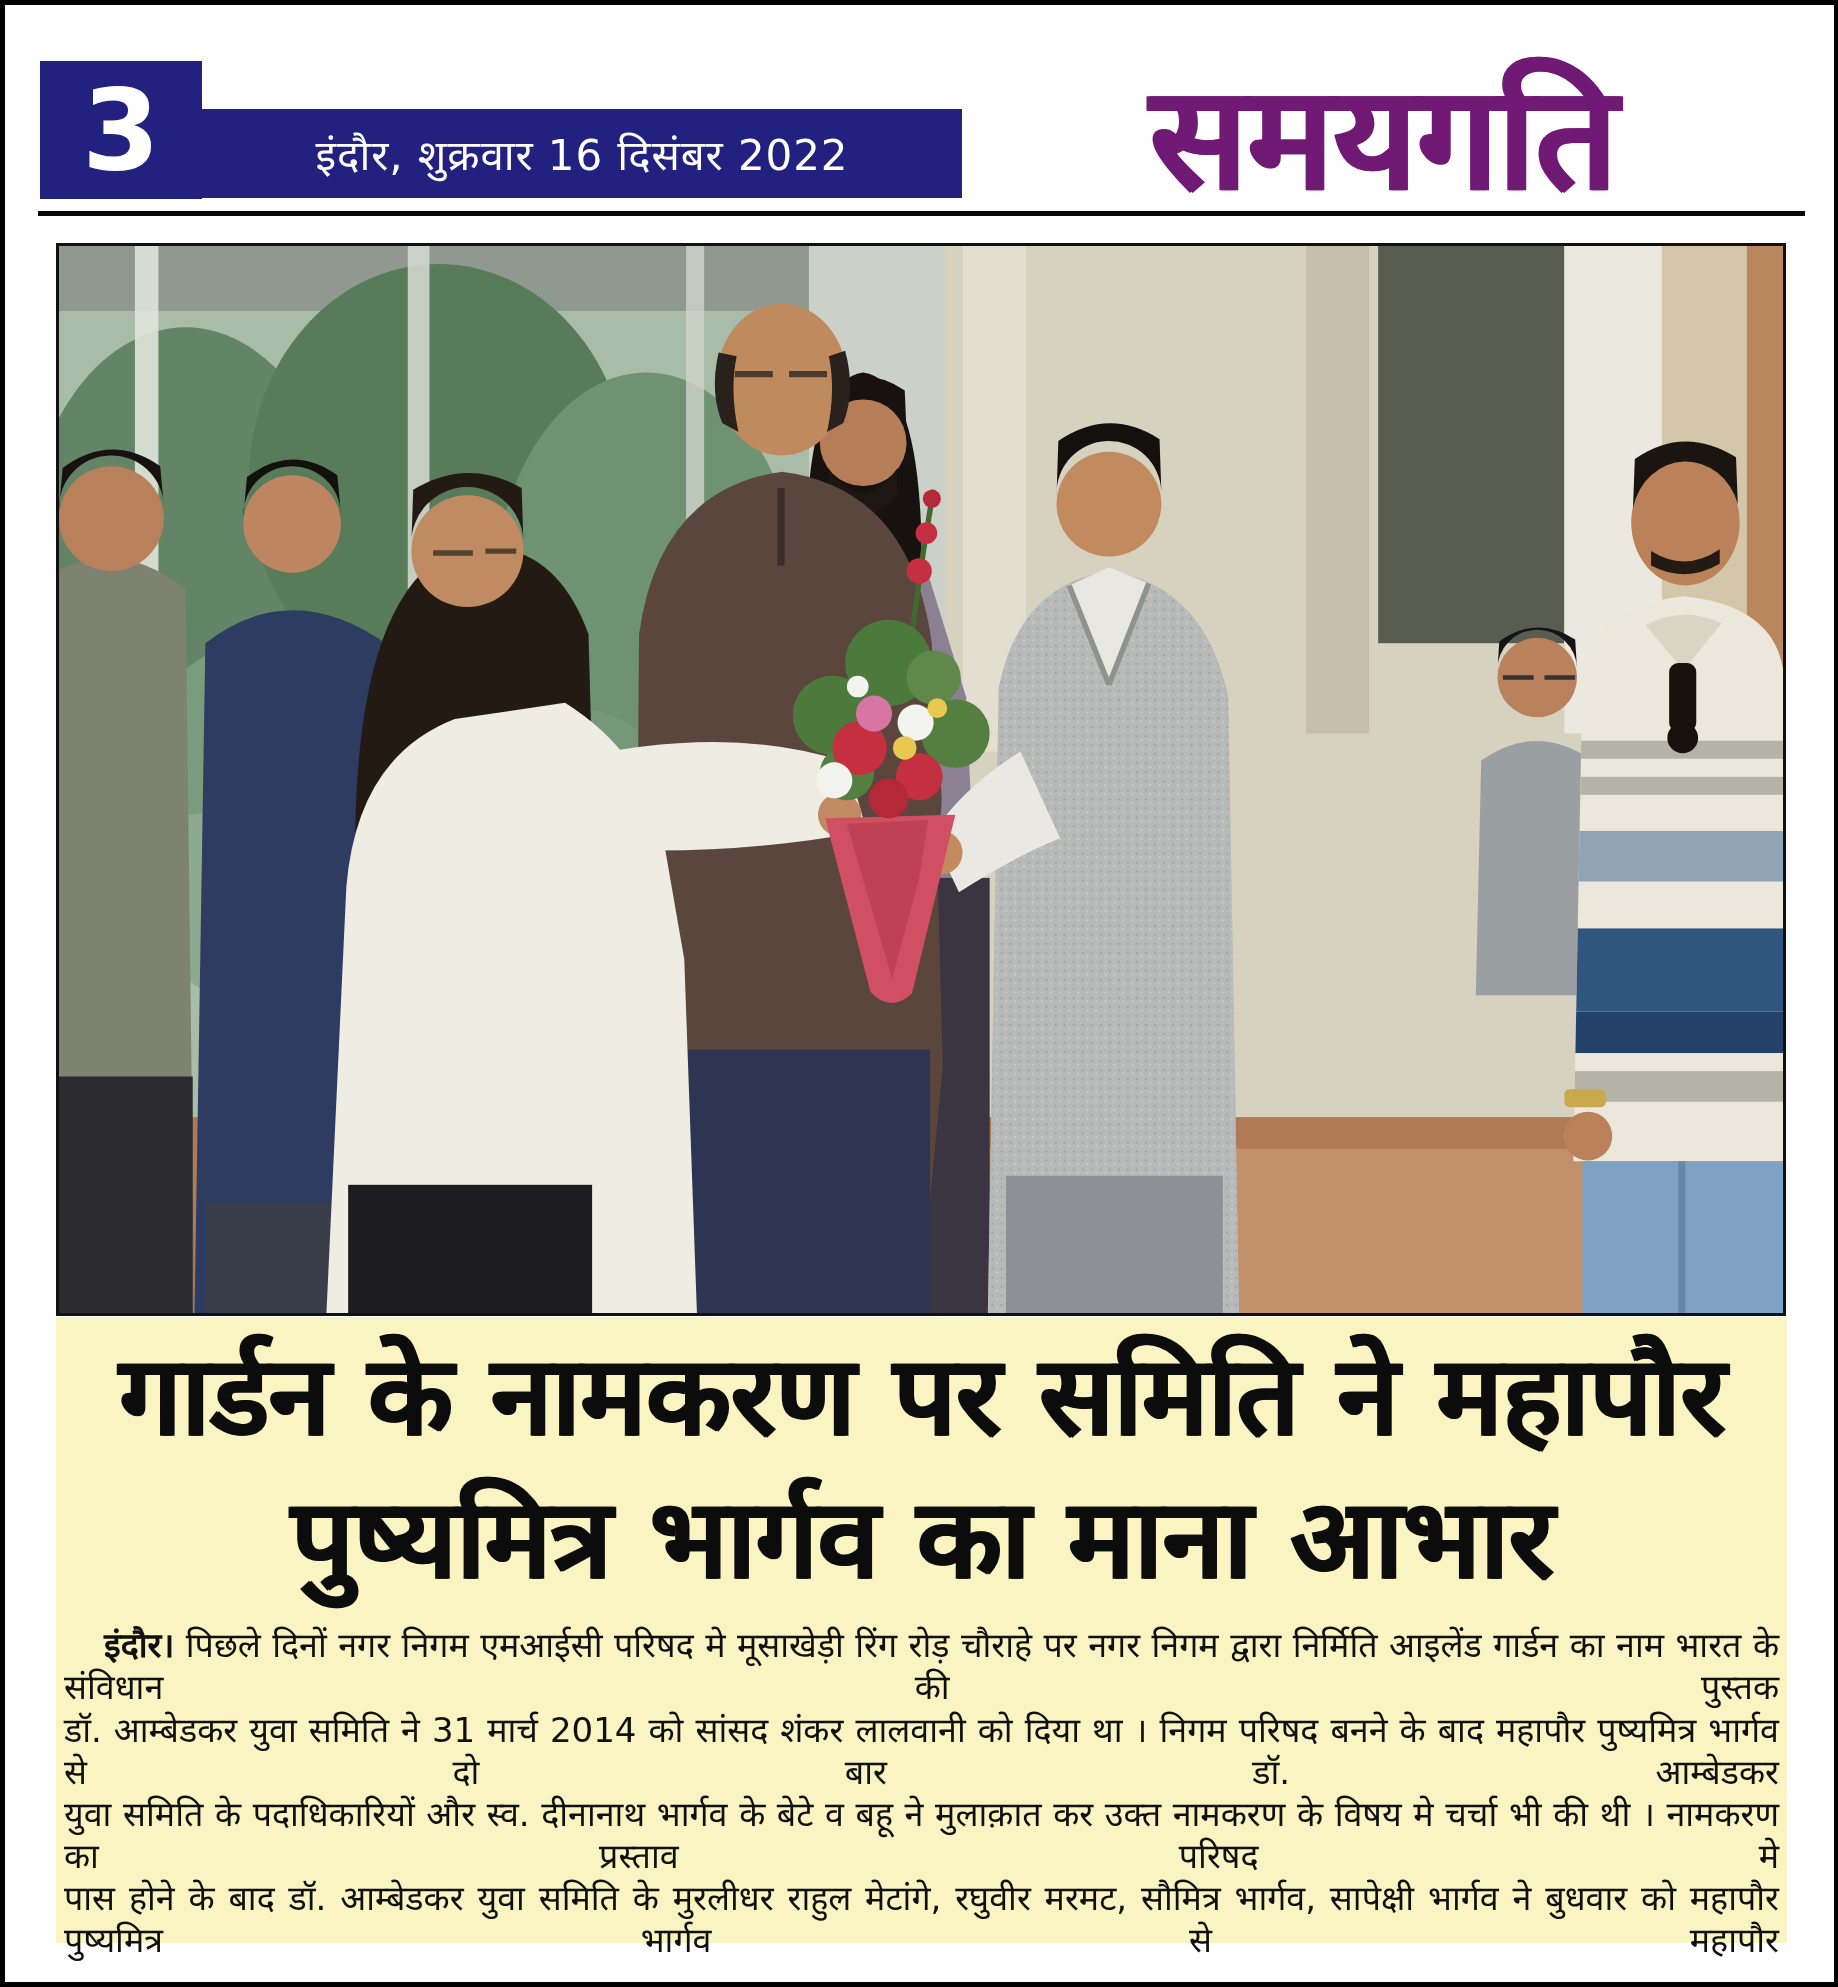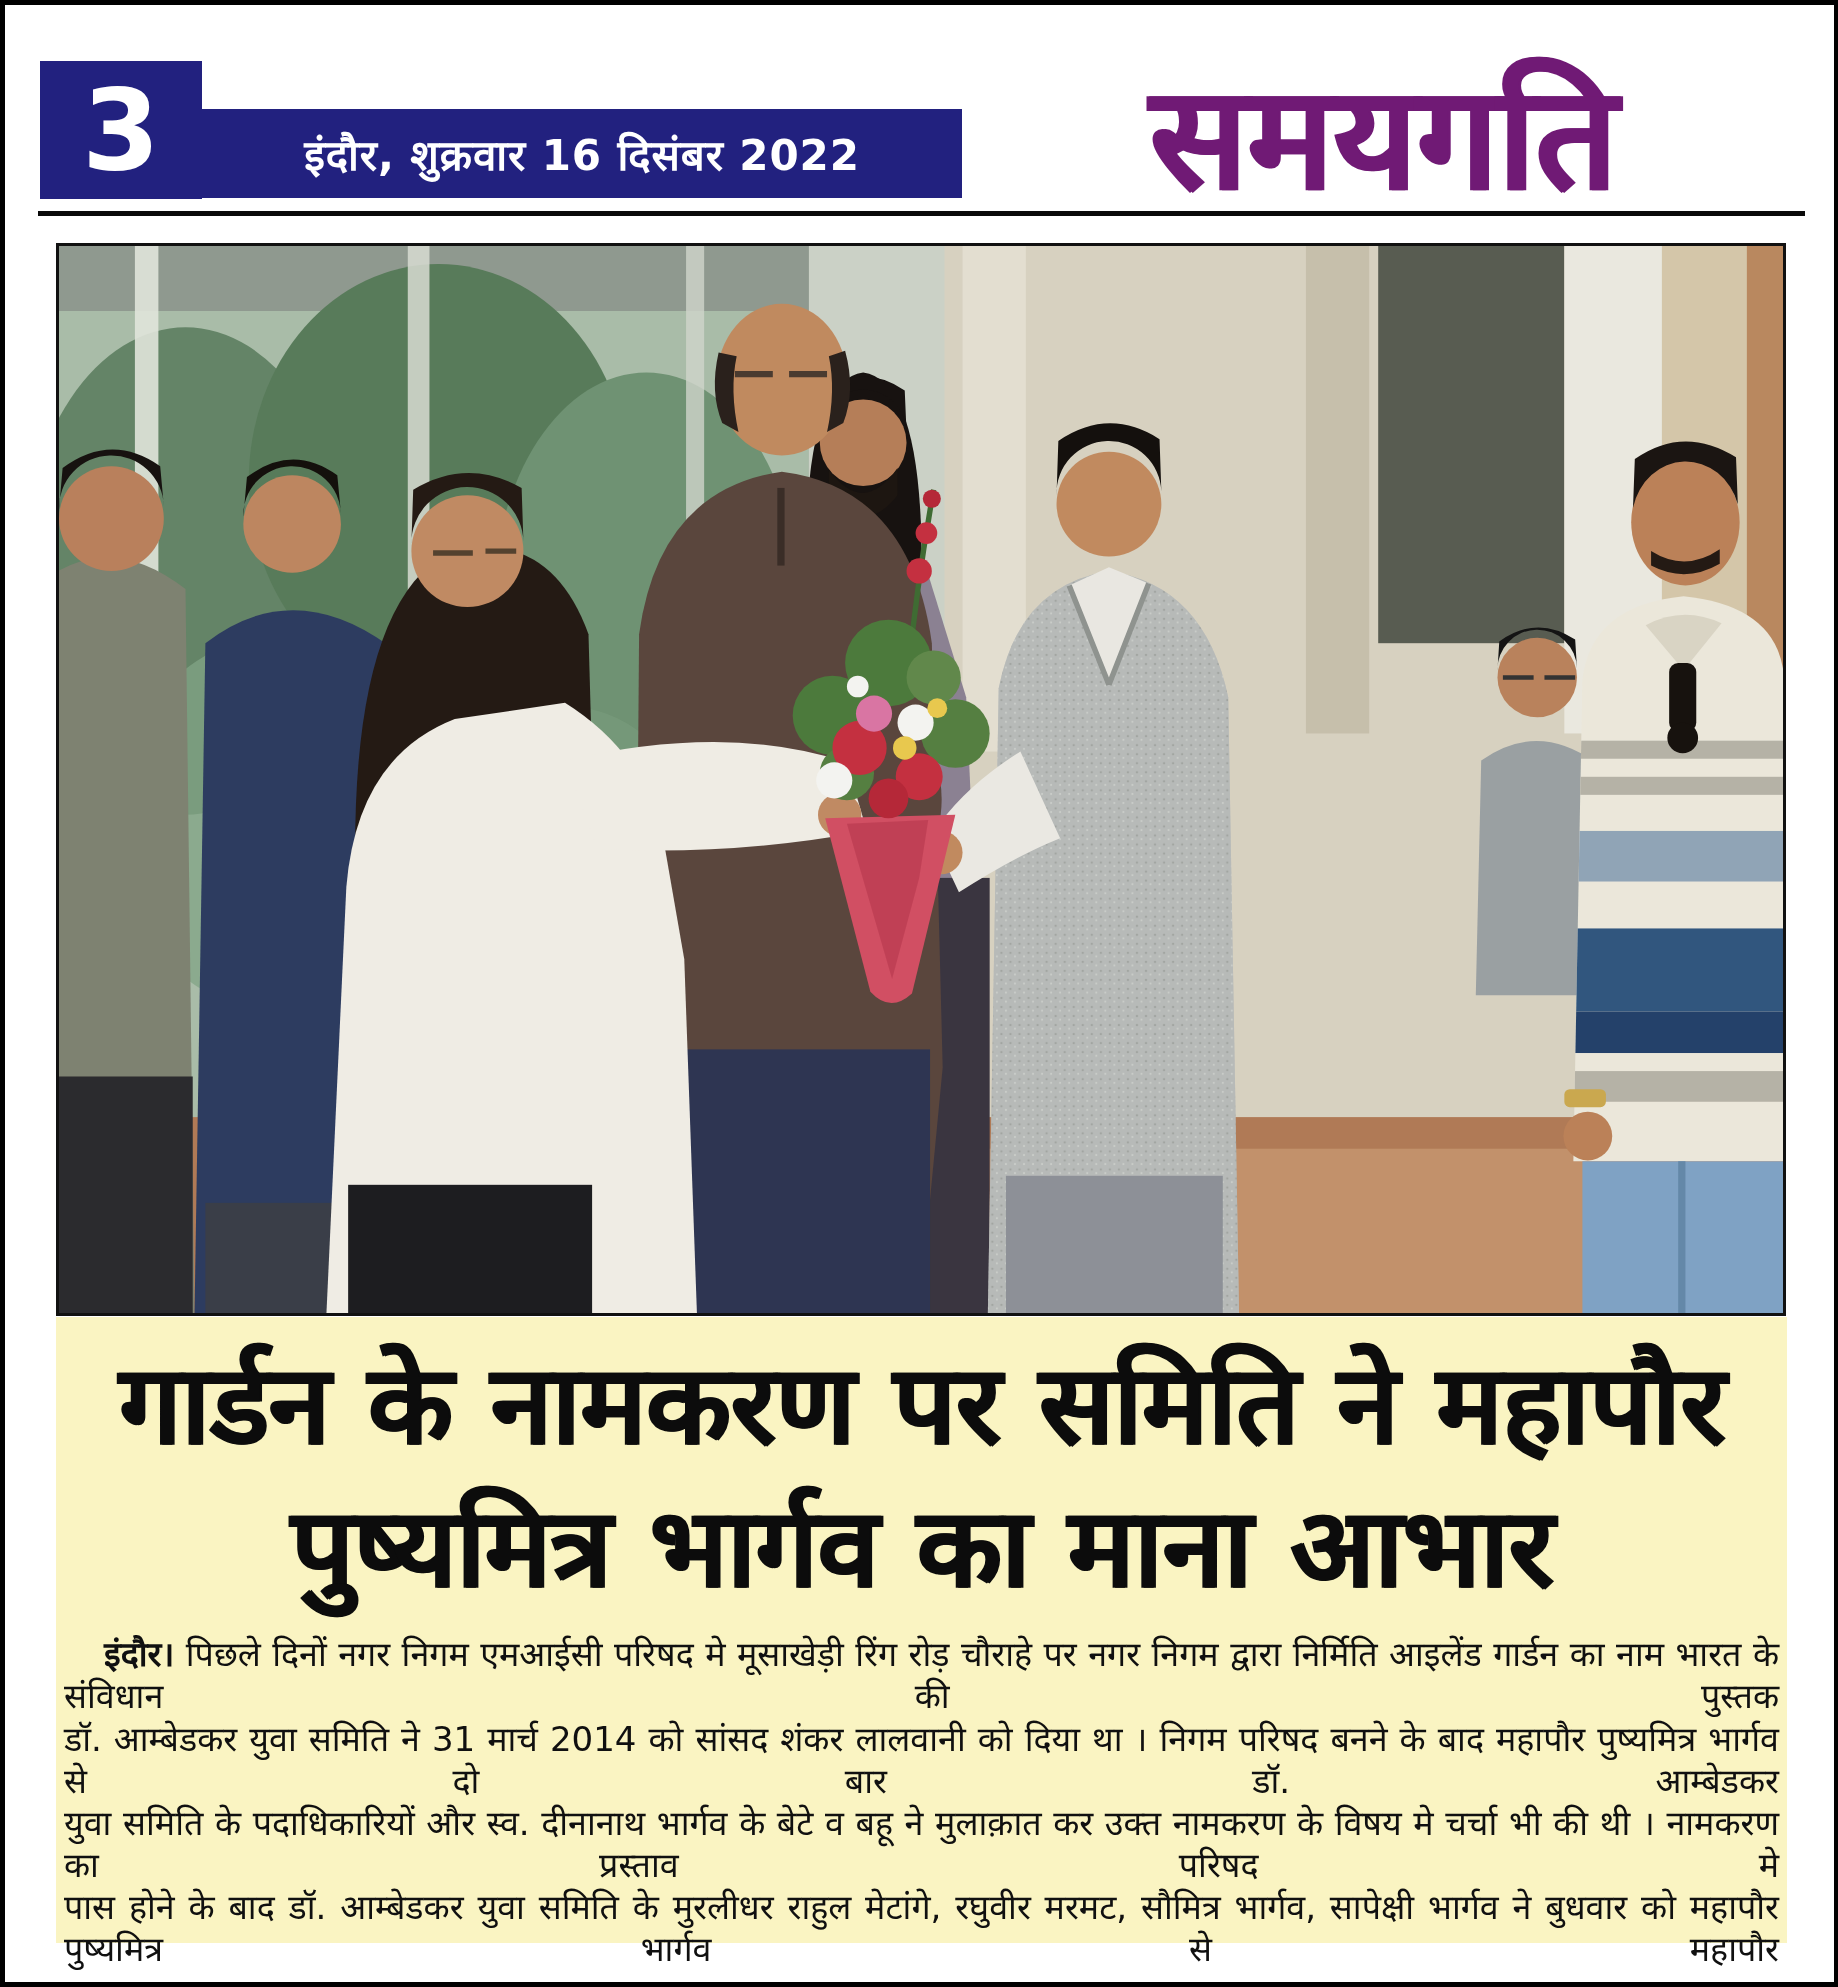--- a/index.html
+++ b/index.html
@@ -11,21 +11,21 @@
   
   .pagenum {
     position:absolute; left:35px; top:56px; width:162px; height:138px;
     background:var(--navy, #22217f); display:flex; align-items:center; justify-content:center;
   }
   .pagenum span { color:#fff; font-size:112px; font-weight:bold; line-height:1; }
   .datebar {
     position:absolute; left:197px; top:104px; width:760px; height:89px;
     background:var(--navy, #22217f); display:flex; align-items:center; justify-content:center;
   }
-  .datebar span { color:#fff; font-size:42px; font-weight:bold; letter-spacing:0.9px; }
+  .datebar span { color:#fff; font-size:42px; font-weight:normal; letter-spacing:0.9px; }
   .masthead {
     position:absolute; left:957px; top:27px; width:841px; height:182px;
     display:flex; align-items:flex-end; justify-content:center;
     font-size:144px; font-weight:bold; line-height:1.05; color:#701a75;
     text-shadow:2.7px 0 0 currentColor; white-space:nowrap;
   }
   .rule { position:absolute; left:33px; top:206px; width:1767px; height:5.4px; background:#0a0a0a; }
 
   
   .photo {
@@ -33,21 +33,21 @@
     border:3.6px solid #111; box-sizing:border-box; background:#c6cdc2; overflow:hidden;
   }
   .photo svg { display:block; width:100%; height:100%; }
 
   
   .story {
     position:absolute; left:51px; top:1312px; width:1731px; height:626px;
     background:var(--yellow, #faf4c2);
   }
   .headline {
-    margin:0; padding-top:17px; text-align:center;
+    margin:0; padding-top:8px; text-align:center;
     font-size:110px; line-height:143px; font-weight:bold; color:#0c0c0c;
     text-shadow:2.3px 0 0 currentColor;
   }
   .hl { display:block; }
   .body {
     margin-top:14.4px; padding:0 8px;
     font-size:34px; line-height:42px; color:#101010; font-weight:500;
   }
   .bl { margin:0; text-align:justify; text-align-last:justify; }
   .bl.first { text-indent:40px;font-family:Liberation Serif, serif; }

